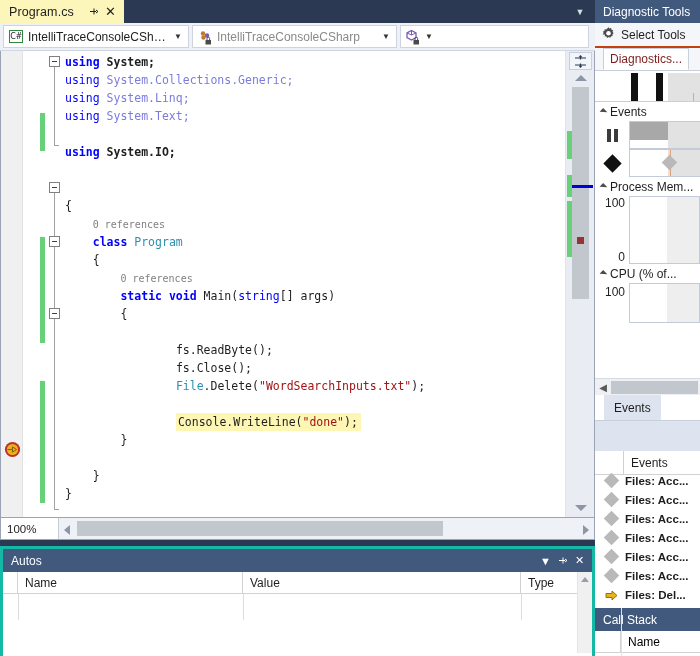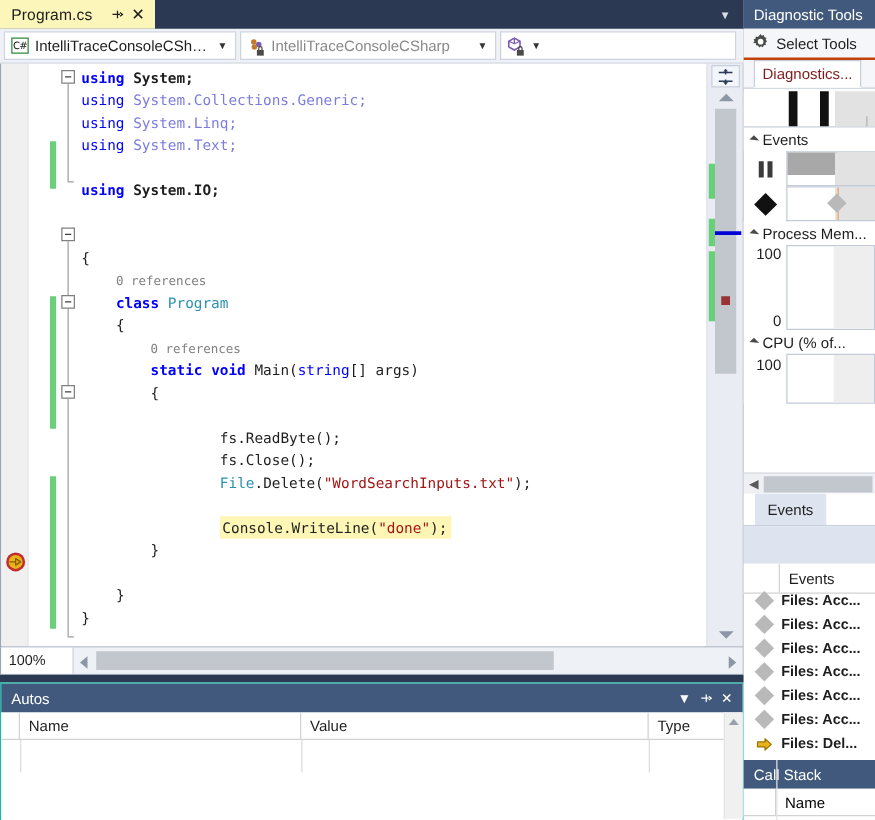--- a/index.html
+++ b/index.html
@@ -178,21 +178,21 @@
   #hs-left { left: 5px; border-right: 6px solid #8d96a5; }
   #hs-right { right: 5px; border-left: 6px solid #8d96a5; }
   #hs-thumb {
     position: absolute; left: 18px; top: 3px; width: 366px; height: 15px;
     background: #c2c6cd;
   }
 
   
   #autos {
     position: absolute; left: 0; top: 546px; width: 595px; height: 110px;
-    background: #fff; border: 1px solid #14b8a6;
+    background: #fff; border: 3px solid #14b8a6;
   }
   #autos-title {
     height: 23px; background: #41597c; color: #fff;
     display: flex; align-items: center; padding: 0 4px 0 8px;
     font-size: 12px;
   }
   #autos-title .sp { flex: 1; }
   .win-btn {
     width: 17px; height: 19px; display: flex; align-items: center;
     justify-content: center; color: #fff; font-size: 11px; cursor: pointer;

